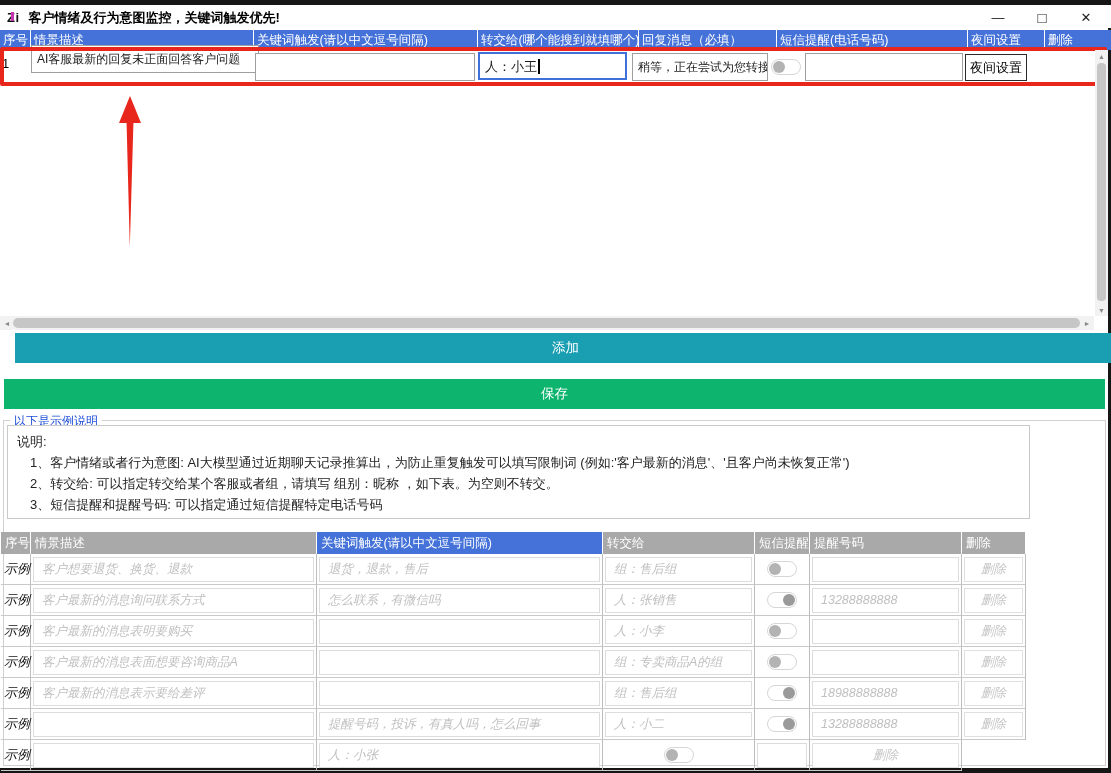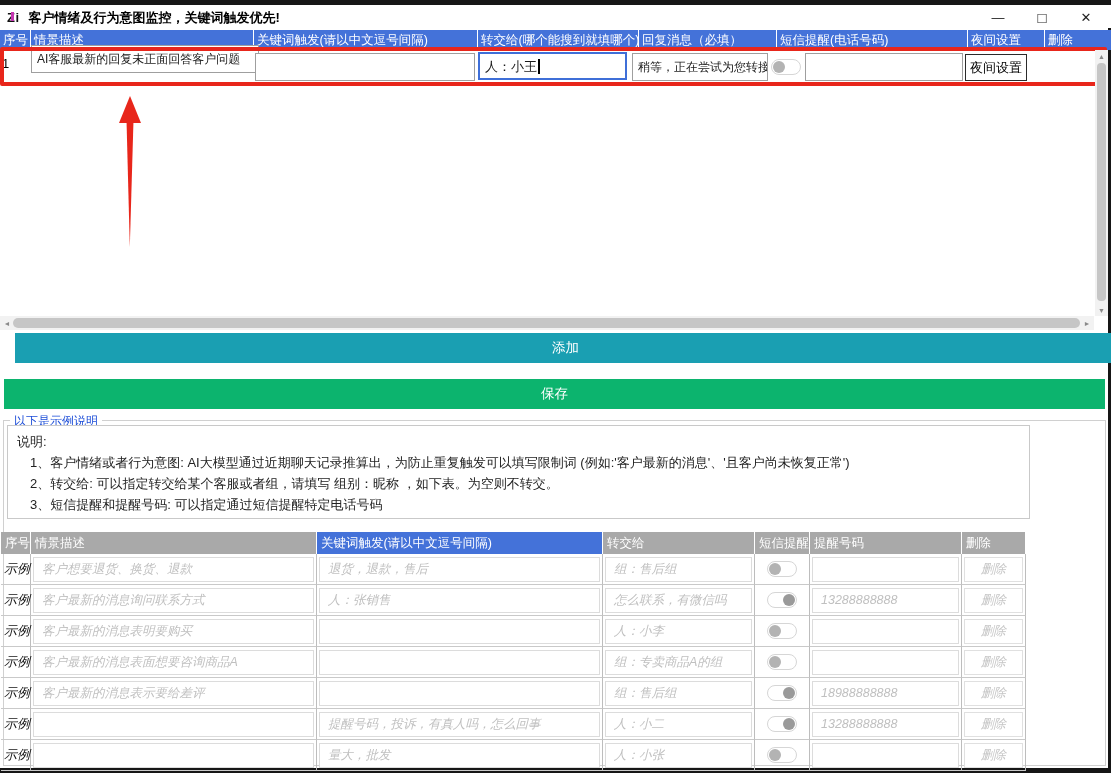--- a/index.html
+++ b/index.html
@@ -191,25 +191,25 @@
           <div class="delbox">删除</div>
         </div>
   </div>
 
   <div class="ex-row">
     <div class="ec first ex-seq">示例</div>
     <div class="ec">
           <div class="cellbox">客户最新的消息询问联系方式</div>
         </div>
     <div class="ec">
+          <div class="cellbox">怎么联系，有微信吗</div>
+        </div>
+    <div class="ec">
           <div class="cellbox">人：张销售</div>
         </div>
-    <div class="ec">
-          <div class="cellbox">怎么联系，有微信吗</div>
-        </div>
     <div class="ec togglecell">
       <div class="toggle" data-state="on">
             <div class="knob"></div>
           </div>
     </div>
     <div class="ec">
           <div class="cellbox">13288888888</div>
         </div>
     <div class="ec">
           <div class="delbox">删除</div>
@@ -311,23 +311,20 @@
           <div class="delbox">删除</div>
         </div>
   </div>
 
   <div class="ex-row">
     <div class="ec first ex-seq">示例</div>
     <div class="ec">
           <div class="cellbox"></div>
         </div>
     <div class="ec">
-          <div class="cellbox">量大，批发</div>
-        </div>
-    <div class="ec">
           <div class="cellbox">人：小张</div>
         </div>
     <div class="ec togglecell">
       <div class="toggle" data-state="off">
             <div class="knob"></div>
           </div>
     </div>
     <div class="ec">
           <div class="cellbox"></div>
         </div>

